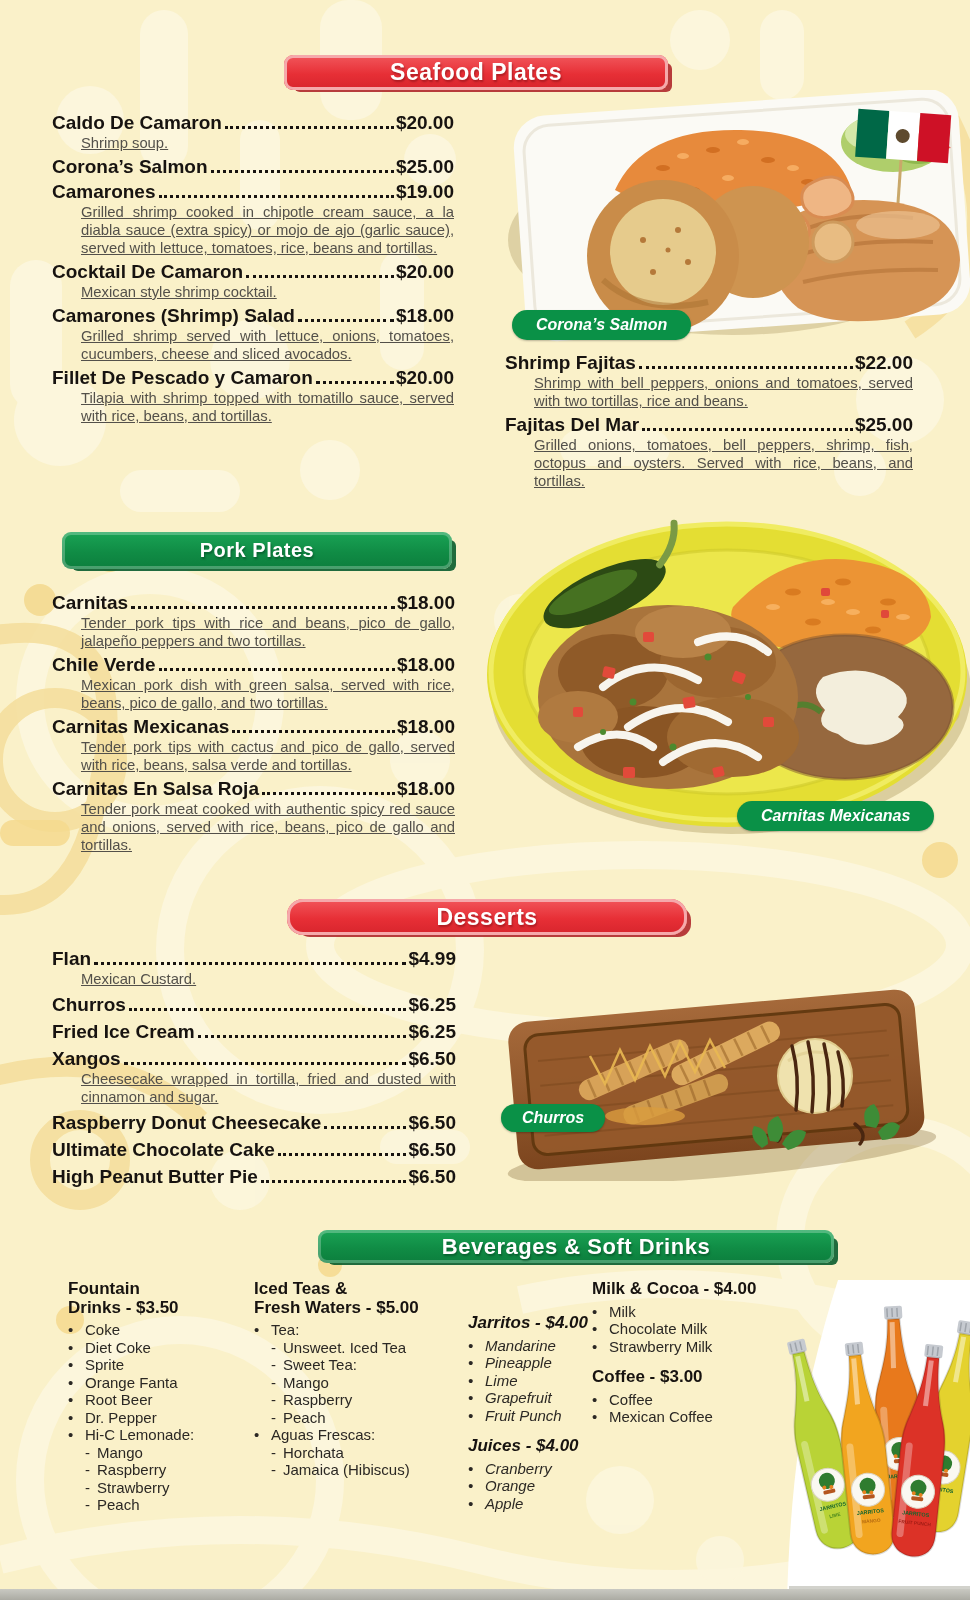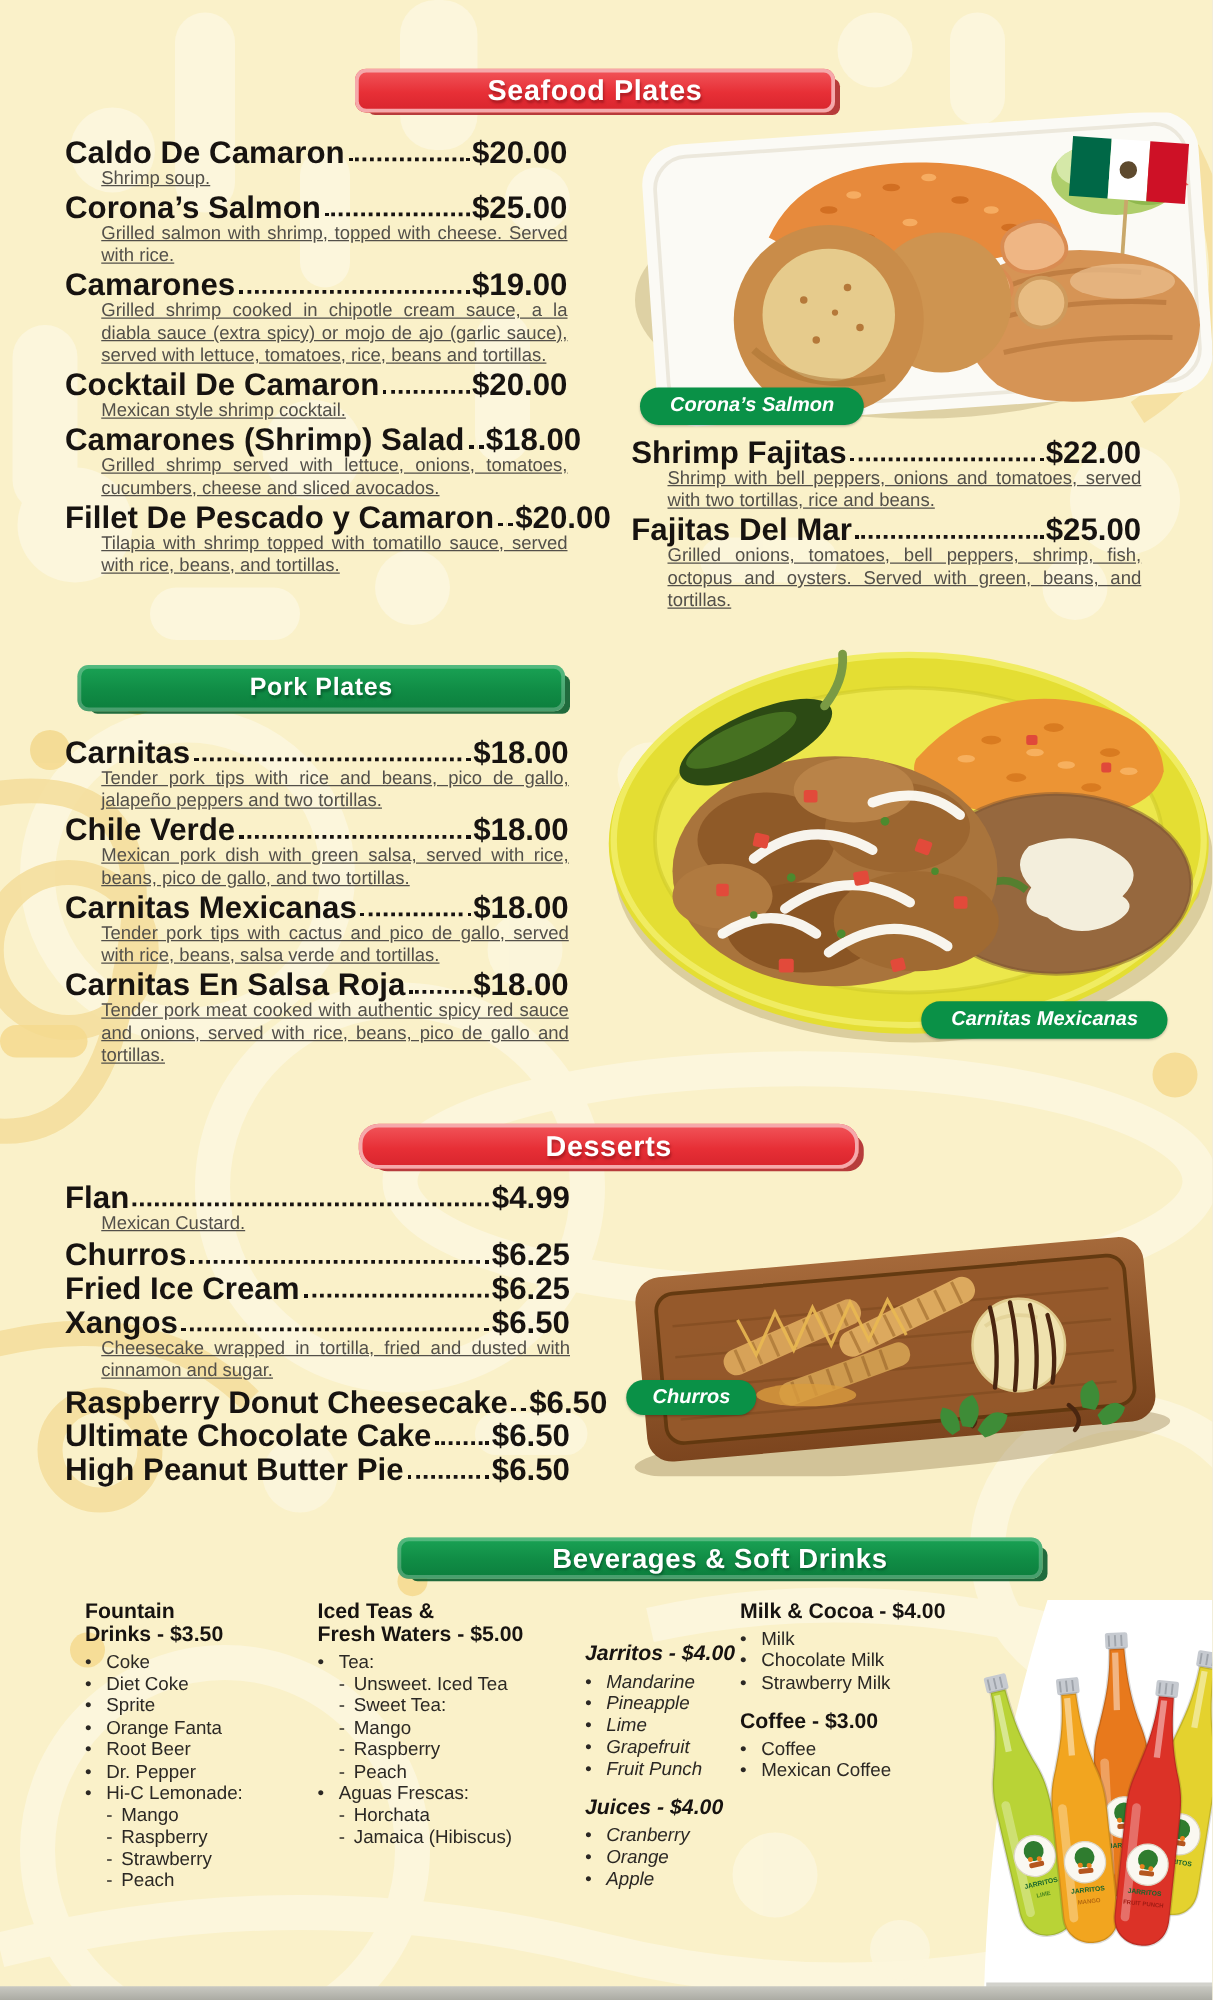--- a/index.html
+++ b/index.html
@@ -31,21 +31,21 @@
   .caption{
     position:absolute;z-index:3;background:#0A9147;color:#fff;
     font-weight:bold;font-style:italic;font-size:16px;
     padding:6px 24px;border-radius:19px;white-space:nowrap;
     box-shadow:0 1px 2px rgba(0,0,0,.25);
   }
 
   
   .menu{position:absolute;}
   .mi{margin-bottom:4px;}
-  .mi-row{display:flex;align-items:flex-end;font-weight:bold;font-size:25px;color:#171310;line-height:21px;}
+  .mi-row{display:flex;align-items:flex-end;font-weight:bold;font-size:19px;color:#171310;line-height:21px;}
   .mi-name{white-space:nowrap;}
   .mi-dots{flex:1;border-bottom:3px dotted #171310;margin:0 2px 4px 3px;min-width:12px;}
   .mi-price{white-space:nowrap;}
   .mi-desc{font-size:14.8px;line-height:18px;color:#53504A;text-align:justify;padding-left:29px;margin-top:1px;text-decoration:underline;}
   .menu.tight .mi{margin-bottom:6px;}
 
   
   .bev-col{position:absolute;color:#171310;z-index:2;margin-left:16px;}
   .bev-h{font-size:17px;font-weight:bold;line-height:18.5px;margin-bottom:4px;}
   .bev-h span{display:block;}
@@ -424,21 +424,20 @@
           <span class="mi-price">$20.00</span>
         </div>
         <div class="mi-desc">Shrimp soup.</div>
       </div>
       <div class="mi">
         <div class="mi-row">
           <span class="mi-name">Corona’s Salmon</span>
           <span class="mi-dots"></span>
           <span class="mi-price">$25.00</span>
         </div>
-        <div class="mi-desc">Grilled salmon with shrimp, topped with cheese. Served with rice.</div>
       </div>
       <div class="mi">
         <div class="mi-row">
           <span class="mi-name">Camarones</span>
           <span class="mi-dots"></span>
           <span class="mi-price">$19.00</span>
         </div>
         <div class="mi-desc">Grilled shrimp cooked in chipotle cream sauce, a la diabla sauce (extra spicy) or mojo de ajo (garlic sauce), served with lettuce, tomatoes, rice, beans and tortillas.</div>
       </div>
       <div class="mi">
@@ -474,21 +473,21 @@
           <span class="mi-price">$22.00</span>
         </div>
         <div class="mi-desc">Shrimp with bell peppers, onions and tomatoes, served with two tortillas, rice and beans.</div>
       </div>
       <div class="mi">
         <div class="mi-row">
           <span class="mi-name">Fajitas Del Mar</span>
           <span class="mi-dots"></span>
           <span class="mi-price">$25.00</span>
         </div>
-        <div class="mi-desc">Grilled onions, tomatoes, bell peppers, shrimp, fish, octopus and oysters. Served with green, beans, and tortillas.</div>
+        <div class="mi-desc">Grilled onions, tomatoes, bell peppers, shrimp, fish, octopus and oysters. Served with rice, beans, and tortillas.</div>
       </div>
     </div>
   <div class="menu" style="left:52px;top:592px;width:403px;">
       <div class="mi">
         <div class="mi-row">
           <span class="mi-name">Carnitas</span>
           <span class="mi-dots"></span>
           <span class="mi-price">$18.00</span>
         </div>
         <div class="mi-desc">Tender pork tips with rice and beans, pico de gallo, jalapeño peppers and two tortillas.</div>

